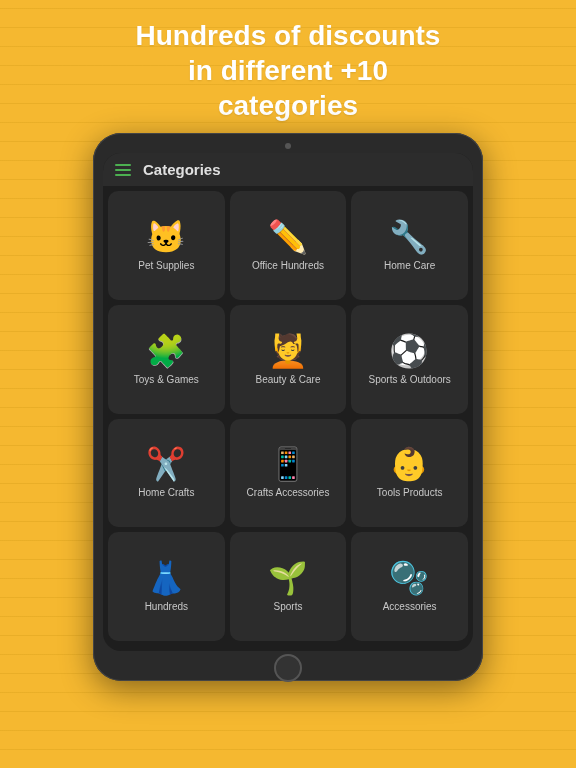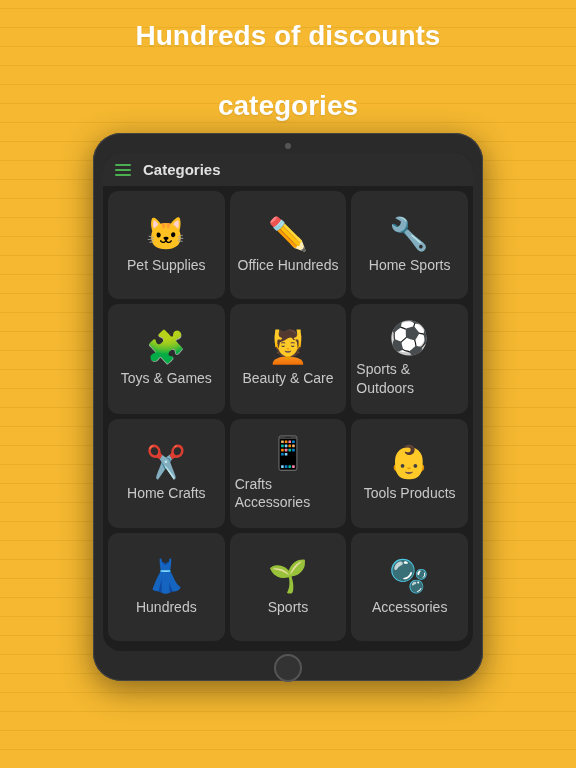--- a/index.html
+++ b/index.html
@@ -133,33 +133,34 @@
     }
 
     .category-icon {
       font-size: 32px;
       line-height: 1;
       margin-bottom: 6px;
     }
 
     .category-label {
       color: #c8c8c8;
-      font-size: 14px;
+      font-size: 10px;
+      text-align: center;
       line-height: 1.3;
       font-weight: 500;
     }
   </style>
 </head>
 <body>
 
 <div class="bg-scratches"></div>
 
 <div class="header-text">
   <span>Hundreds of discounts</span><br>
-  <br>
+  <span>in different +10</span><br>
   <span>categories</span>
 </div>
 
 <div class="tablet">
   <div class="tablet-camera"></div>
   <div class="tablet-screen">
 
     <div class="app-header">
       <div class="hamburger-icon">
         <span></span>
@@ -174,21 +175,21 @@
           <div class="category-icon">🐱</div>
           <div class="category-label">Pet Supplies</div>
         </div>
         <div class="category-card">
           <div class="category-icon">✏️</div>
           <div class="category-label">Office
 Hundreds</div>
         </div>
         <div class="category-card">
           <div class="category-icon">🔧</div>
-          <div class="category-label">Home Sports</div>
+          <div class="category-label">Home Care</div>
         </div>
         <div class="category-card">
           <div class="category-icon">🧩</div>
           <div class="category-label">Toys &amp; Games</div>
         </div>
         <div class="category-card">
           <div class="category-icon">💆</div>
           <div class="category-label">Beauty &amp; Care</div>
         </div>
         <div class="category-card">

